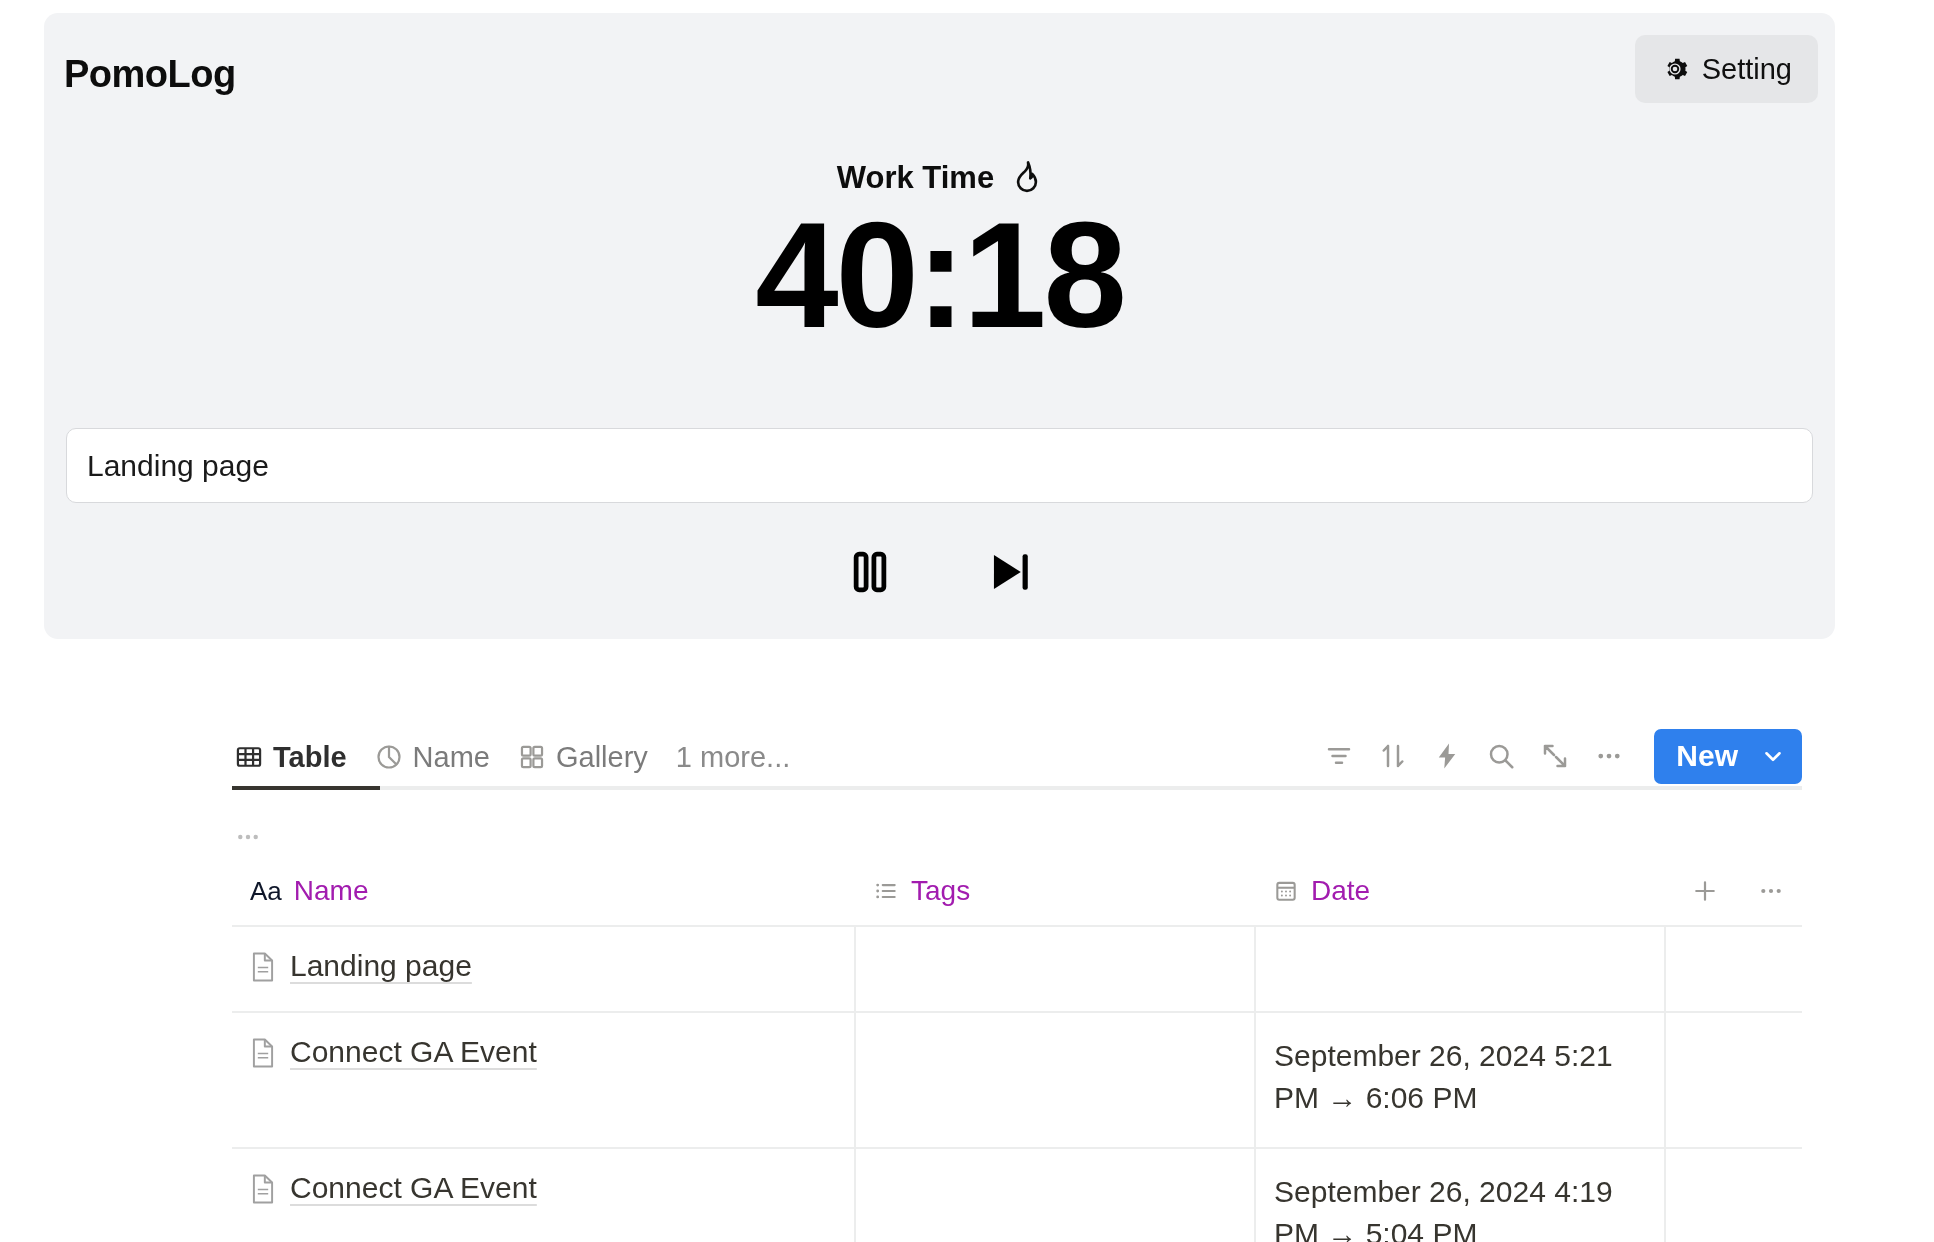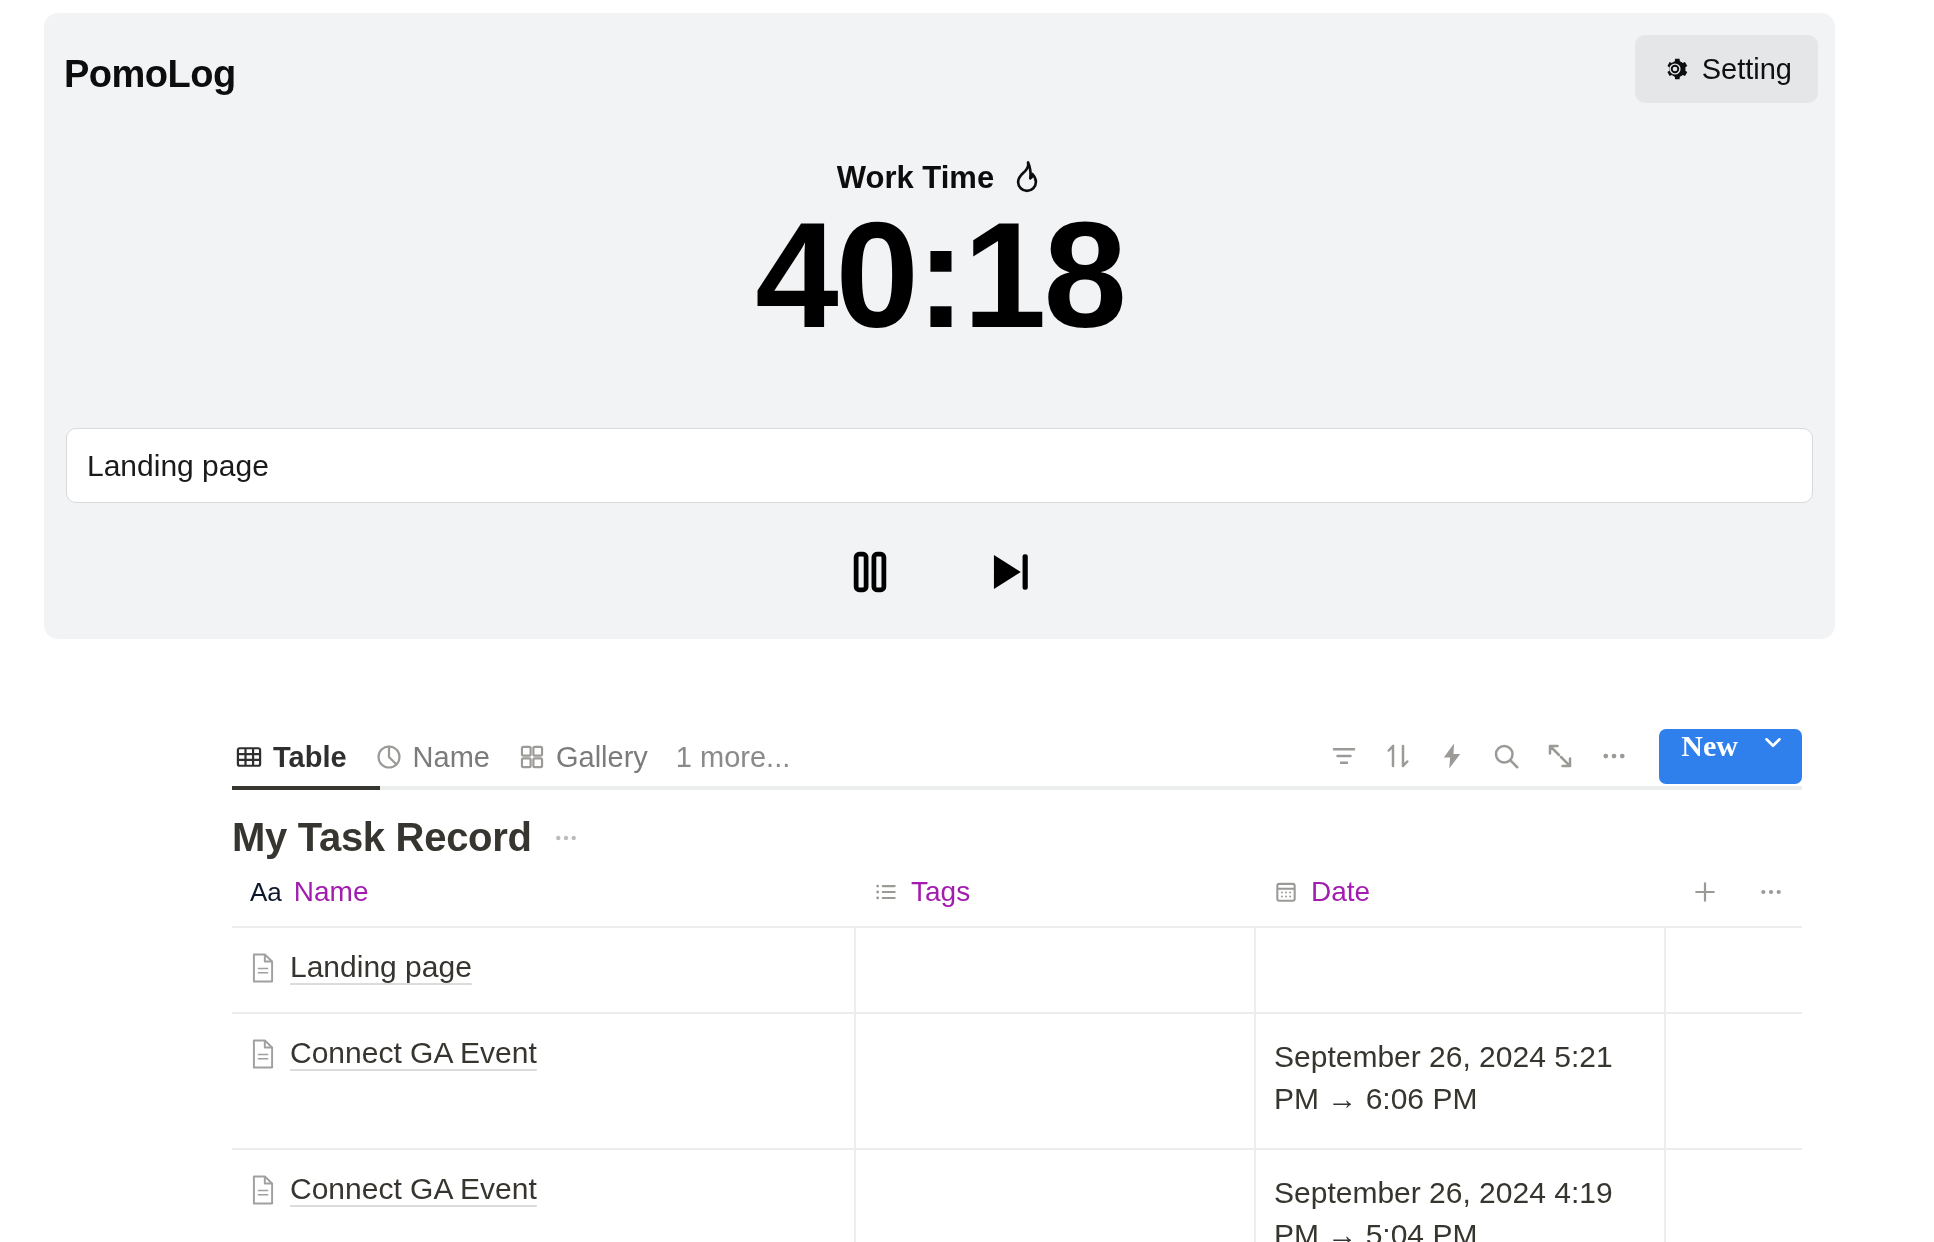--- a/index.html
+++ b/index.html
@@ -151,27 +151,26 @@
   }
   .tool-btn {
     width: 54px; height: 54px;
     display: flex; align-items: center; justify-content: center;
     background: none; border: none; cursor: pointer;
   }
   .tool-btn svg { display: block; }
   .new-btn {
     margin-left: 18px;
     height: 55px;
-    display: flex; align-items: flex-start;
+    display: flex; align-items: center;
     background: #2f80ed;
     border: none;
     border-radius: 7px;
     cursor: pointer;
     overflow: hidden;
-    font-family: Liberation Serif, serif;
   }
   .new-btn .new-label {
     color: #ffffff;
     font-size: 30px;
     font-weight: bold;
     padding: 0 18px 0 22px;
   }
   .new-btn .new-chevron {
     padding: 0 16px 0 4px;
     display: flex; align-items: center;
@@ -388,21 +387,20 @@
           </svg>
         </span>
       </button>
     </div>
 
     <div class="view-bar-underline"></div>
     <div class="view-bar-underline-active"></div>
   </div>
 
   <div class="db-title-row">
-    <span class="db-title">My Task Record</span>
     <span class="db-title-menu">
       <span>
         <svg width="28" height="28" viewBox="0 0 24 24" fill="#bdbdbd" aria-hidden="true">
           <circle cx="5.4" cy="12" r="1.9"></circle>
             <circle cx="12" cy="12" r="1.9"></circle>
             <circle cx="18.6" cy="12" r="1.9"></circle>
         </svg>
       </span>
     </span>
   </div>

